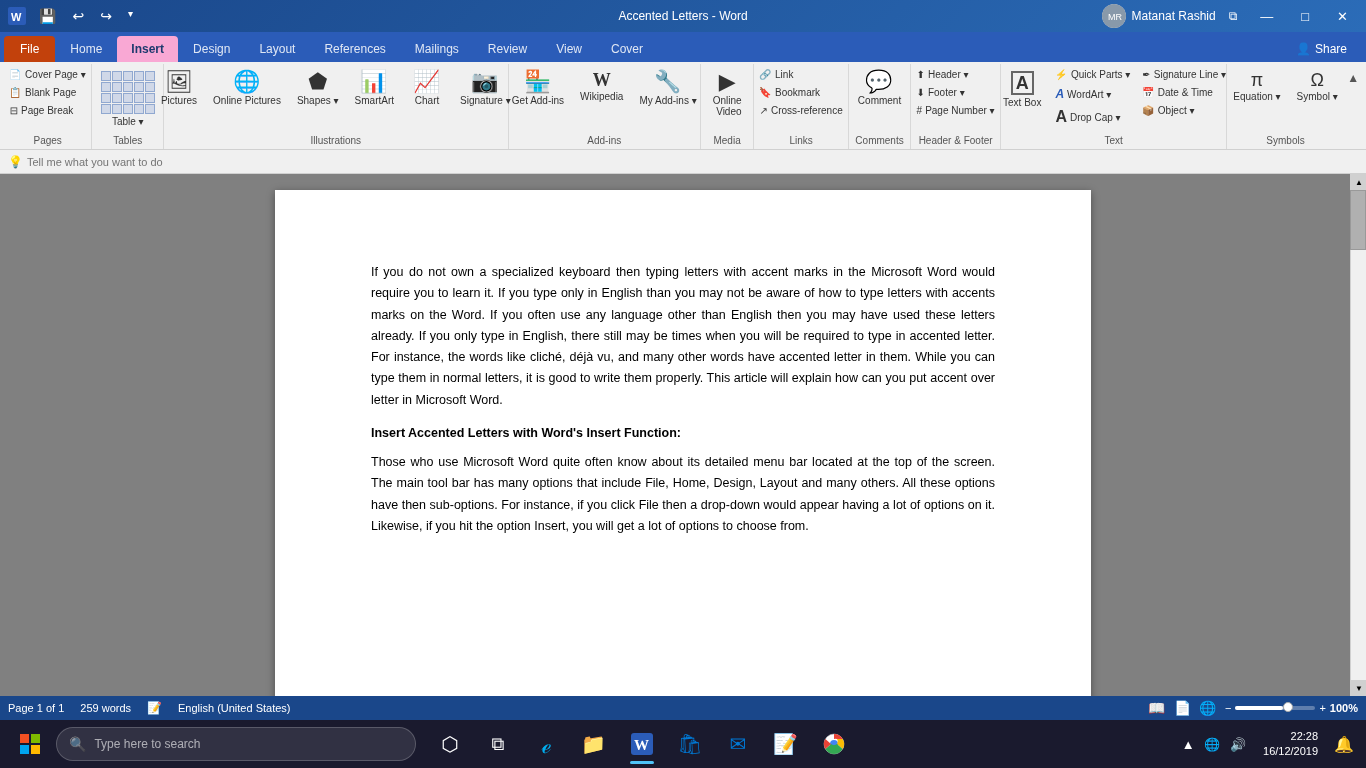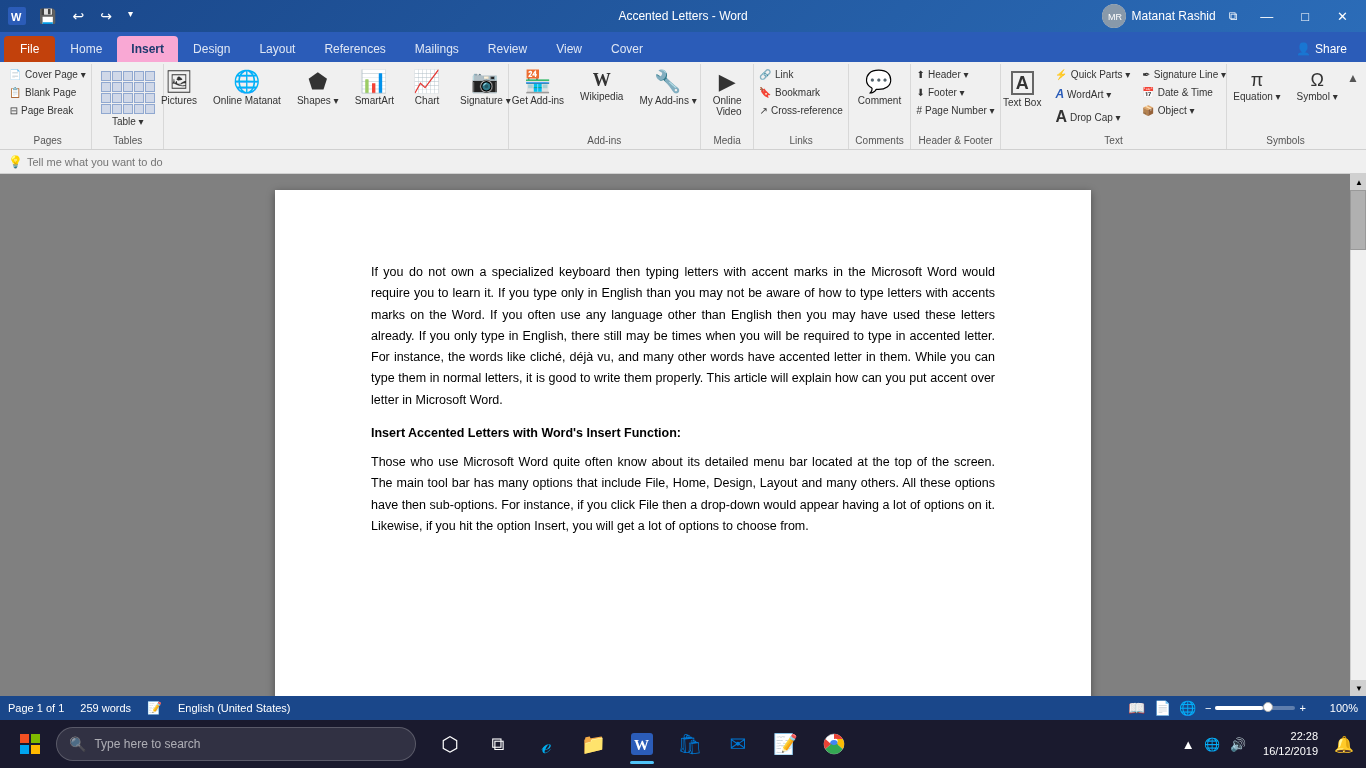--- a/index.html
+++ b/index.html
@@ -351,39 +351,40 @@
   </div>
 
   <div class="ribbon-group">
     <div class="ribbon-group-content">
       <div class="ribbon-btn large">
         <span class="ribbon-icon">🖼</span>
         <span class="ribbon-label">Pictures</span>
       </div>
       <div class="ribbon-btn large">
         <span class="ribbon-icon">🌐</span>
-        <span class="ribbon-label">Online Matanat</span>
+        <span class="ribbon-label">Online Pictures</span>
       </div>
       <div class="ribbon-btn large">
         <span class="ribbon-icon">⬟</span>
         <span class="ribbon-label">Shapes ▾</span>
       </div>
       <div class="ribbon-btn large">
         <span class="ribbon-icon">📊</span>
         <span class="ribbon-label">SmartArt</span>
       </div>
       <div class="ribbon-btn large">
         <span class="ribbon-icon">📈</span>
         <span class="ribbon-label">Chart</span>
       </div>
       <div class="ribbon-btn large">
         <span class="ribbon-icon">📷</span>
         <span class="ribbon-label">Signature ▾</span>
       </div>
     </div>
+    <div class="ribbon-group-label">Illustrations</div>
   </div>
 
   <div class="ribbon-group">
     <div class="ribbon-group-content">
       <div class="ribbon-btn large">
         <span class="ribbon-icon">🏪</span>
         <span class="ribbon-label">Get Add-ins</span>
       </div>
       <div class="ribbon-btn large">
         <span class="ribbon-icon" style="font-weight:bold;font-size:18px;font-family:serif;">W</span>
@@ -542,21 +543,21 @@
     <span style="font-size:14px;cursor:pointer;">📖</span>
     <span style="font-size:14px;cursor:pointer;">📄</span>
     <span style="font-size:14px;cursor:pointer;">🌐</span>
     <div class="zoom-area">
       <span style="cursor:pointer;">−</span>
       <div class="zoom-bar">
         <div class="zoom-fill"></div>
         <div class="zoom-knob"></div>
       </div>
       <span style="cursor:pointer;">+</span>
-      <span style="margin-left:20px;">100%</span>
+      <span style="margin-left:0;font-weight:bold;">100%</span>
     </div>
   </div>
 </div>
 
 <div class="taskbar">
   <div class="taskbar-start">
     <svg width="20" height="20" viewBox="0 0 20 20">
       <rect x="0" y="0" width="9" height="9" fill="#f25022"></rect>
       <rect x="11" y="0" width="9" height="9" fill="#7fba00"></rect>
       <rect x="0" y="11" width="9" height="9" fill="#00a4ef"></rect>

